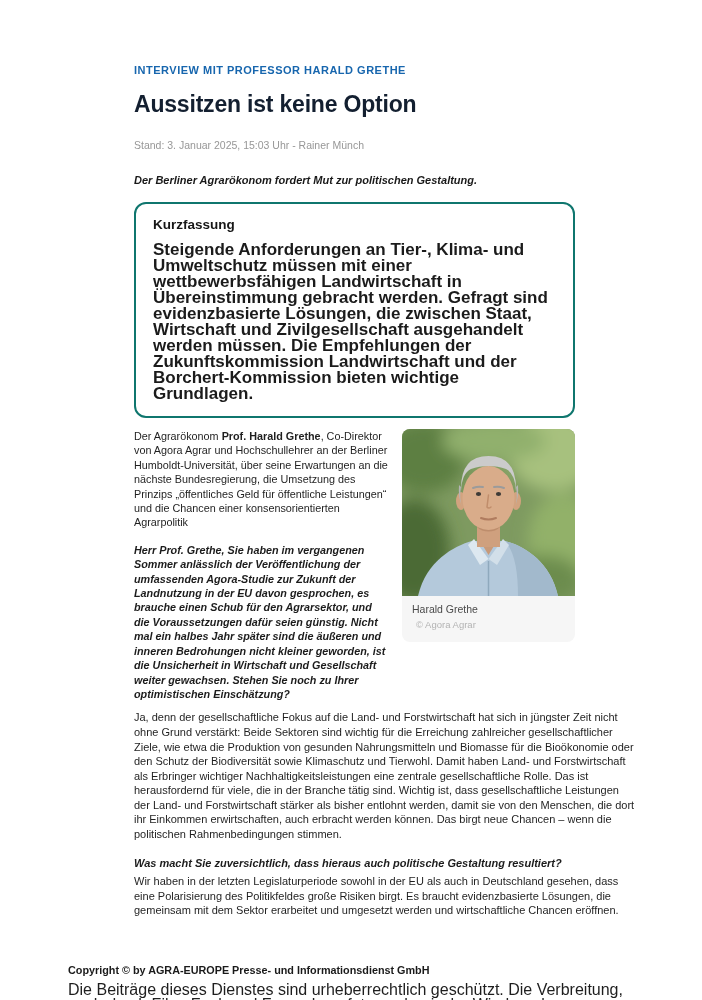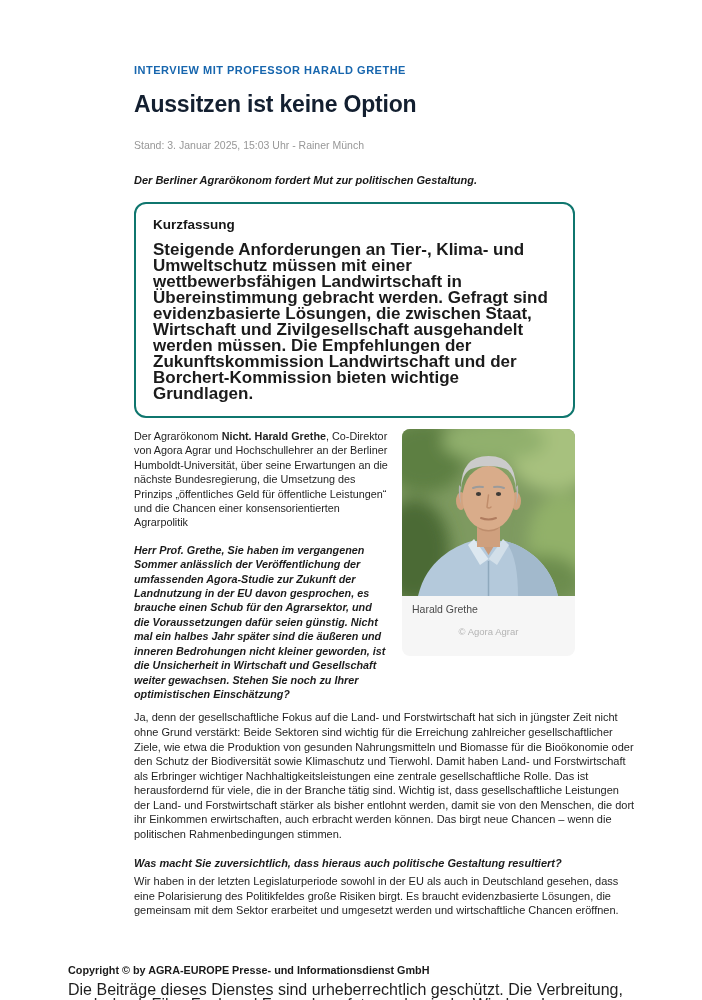--- a/index.html
+++ b/index.html
@@ -103,22 +103,22 @@
     padding: 7px 10px 8px 10px;
   }
   .caption {
     font-size: 10.5px;
     color: #4a4a4a;
     margin: 0 0 3px 0;
   }
   .credit {
     font-size: 9.5px;
     color: #b3b3b3;
-    text-align: center;
-    margin: 11px;
+    text-align: left;
+    margin: 4px;
   }
   .answer {
     font-size: 11px;
     line-height: 14.6px;
     color: #1f1f1f;
     margin: 9px 0 0 0;
   }
   .question-full {
     font-size: 11px;
     line-height: 14.6px;
@@ -168,21 +168,21 @@
 
     <p class="lead">Der Berliner Agrarökonom fordert Mut zur politischen Gestaltung.</p>
 
     <div class="summary-box">
       <div class="summary-heading">Kurzfassung</div>
       <p class="summary-body">Steigende Anforderungen an Tier-, Klima- und Umweltschutz müssen mit einer wettbewerbsfähigen Landwirtschaft in Übereinstimmung gebracht werden. Gefragt sind evidenzbasierte Lösungen, die zwischen Staat, Wirtschaft und Zivilgesellschaft ausgehandelt werden müssen. Die Empfehlungen der Zukunftskommission Landwirtschaft und der Borchert-Kommission bieten wichtige Grundlagen.</p>
     </div>
 
     <div class="two-col">
       <div class="col-text">
-        <p class="intro"><span>Der Agrarökonom </span><strong>Nicht. Harald Grethe</strong><span>, Co-Direktor von Agora Agrar und Hochschullehrer an der Berliner Humboldt-Universität, über seine Erwartungen an die nächste Bundesregierung, die Umsetzung des Prinzips „öffentliches Geld für öffentliche Leistungen“ und die Chancen einer konsensorientierten Agrarpolitik</span></p>
+        <p class="intro"><span>Der Agrarökonom </span><strong>Prof. Harald Grethe</strong><span>, Co-Direktor von Agora Agrar und Hochschullehrer an der Berliner Humboldt-Universität, über seine Erwartungen an die nächste Bundesregierung, die Umsetzung des Prinzips „öffentliches Geld für öffentliche Leistungen“ und die Chancen einer konsensorientierten Agrarpolitik</span></p>
         <p class="question">Herr Prof. Grethe, Sie haben im vergangenen Sommer anlässlich der Veröffentlichung der umfassenden Agora-Studie zur Zukunft der Landnutzung in der EU davon gesprochen, es brauche einen Schub für den Agrarsektor, und die Voraussetzungen dafür seien günstig. Nicht mal ein halbes Jahr später sind die äußeren und inneren Bedrohungen nicht kleiner geworden, ist die Unsicherheit in Wirtschaft und Gesellschaft weiter gewachsen. Stehen Sie noch zu Ihrer optimistischen Einschätzung?</p>
       </div>
 
       <figure class="photo-card">
         <div class="photo">
           <svg viewBox="0 0 173 167" width="173" height="167" aria-hidden="true">
             <defs>
               <filter id="bgblur" x="-30%" y="-30%" width="160%" height="160%">
                 <feGaussianBlur stdDeviation="8"></feGaussianBlur>
               </filter>

